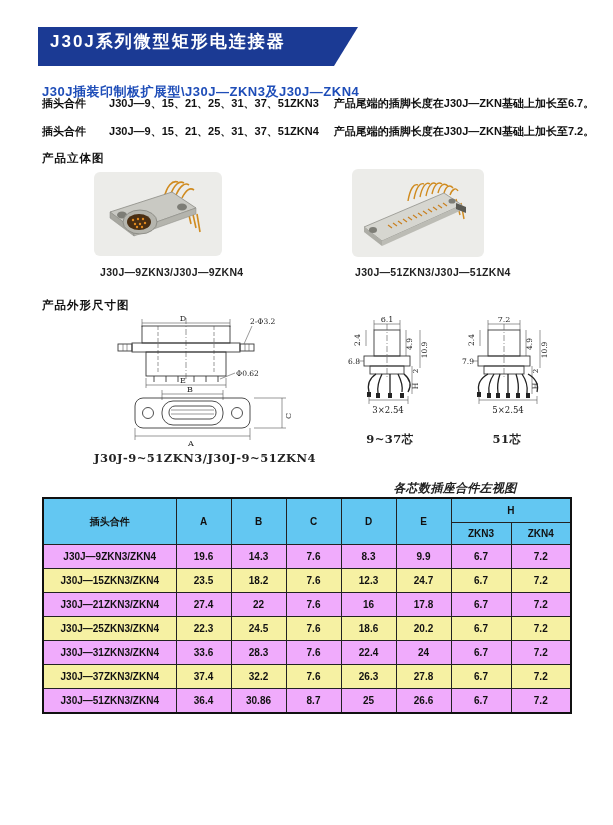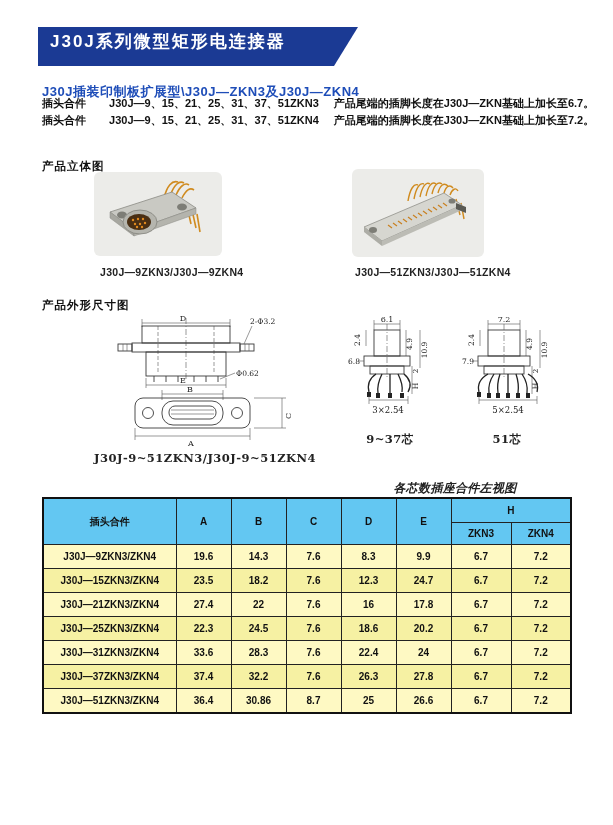--- a/index.html
+++ b/index.html
@@ -33,45 +33,45 @@
   .dashdot{stroke:#555;stroke-width:0.6;fill:none;stroke-dasharray:6 2 1 2;}
 
   table.dim{position:absolute;left:42px;top:497px;border-collapse:collapse;
             border:2px solid #111;table-layout:fixed;}
   table.dim th,table.dim td{border:1px solid #222;text-align:center;
             font-size:10px;font-weight:bold;color:#111;padding:0;height:23px;
             overflow:hidden;white-space:nowrap;}
   table.dim thead th{background:var(--table_header_bg,#63c7f2);}
   table.dim thead tr.sub th{height:21px;}
   table.dim tbody tr.alt td{background:var(--row_alt,#f6f1a3);}
-  table.dim tbody td{background:#fef9c3;}
+  table.dim tbody td{background:#f0abfc;}
 </style>
 </head>
 <body>
 
 <div class="page">
 
   <div class="banner">
     <span>J30J系列微型矩形电连接器</span>
   </div>
 
   <div class="subtitle">J30J插装印制板扩展型\J30J—ZKN3及J30J—ZKN4</div>
 
   <div class="spec" style="top:96px;">
     <span>插头合件</span>
     <span class="models">J30J—9、15、21、25、31、37、51ZKN3</span>
     <span>产品尾端的插脚长度在J30J—ZKN基础上加长至6.7。</span>
   </div>
-  <div class="spec" style="top:113px;">
+  <div class="spec" style="top:124px;">
     <span>插头合件</span>
     <span class="models">J30J—9、15、21、25、31、37、51ZKN4</span>
     <span>产品尾端的插脚长度在J30J—ZKN基础上加长至7.2。</span>
   </div>
 
-  <div class="h2" style="left:42px;top:159px;">产品立体图</div>
+  <div class="h2" style="left:42px;top:151px;">产品立体图</div>
 
   <svg class="photo" style="left:92px;top:168px;" width="135" height="92" viewBox="0 0 135 92">
     <rect x="2" y="4" width="128" height="84" rx="6" fill="#ecece9"></rect>
 
     <g stroke="#d08b1f" stroke-width="1.6" fill="none">
       <path d="M72,30 C75,18 80,12 86,14"></path>
       <path d="M78,28 C82,17 87,12 92,15"></path>
       <path d="M84,27 C88,18 93,14 97,17"></path>
       <path d="M90,30 C94,22 98,19 102,22"></path>
       <path d="M95,38 L99,56"></path>

